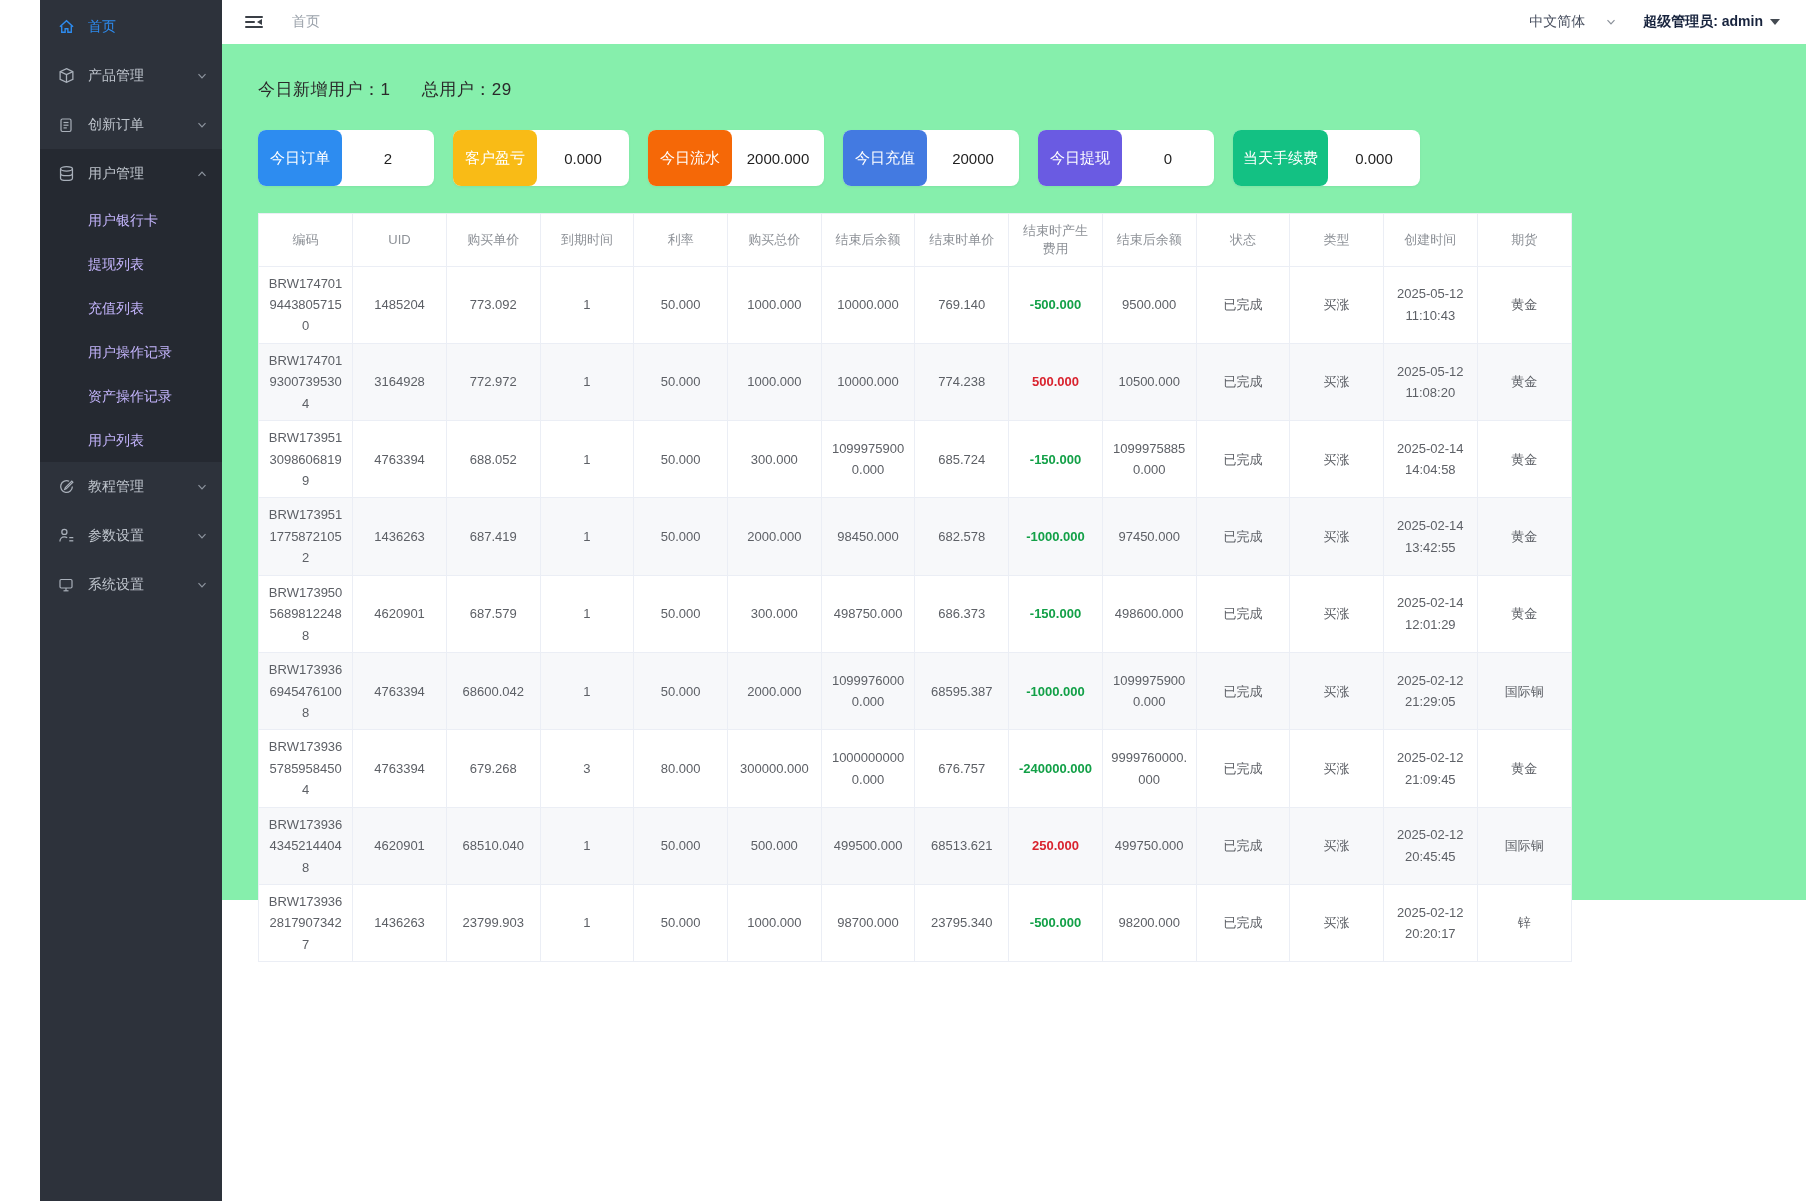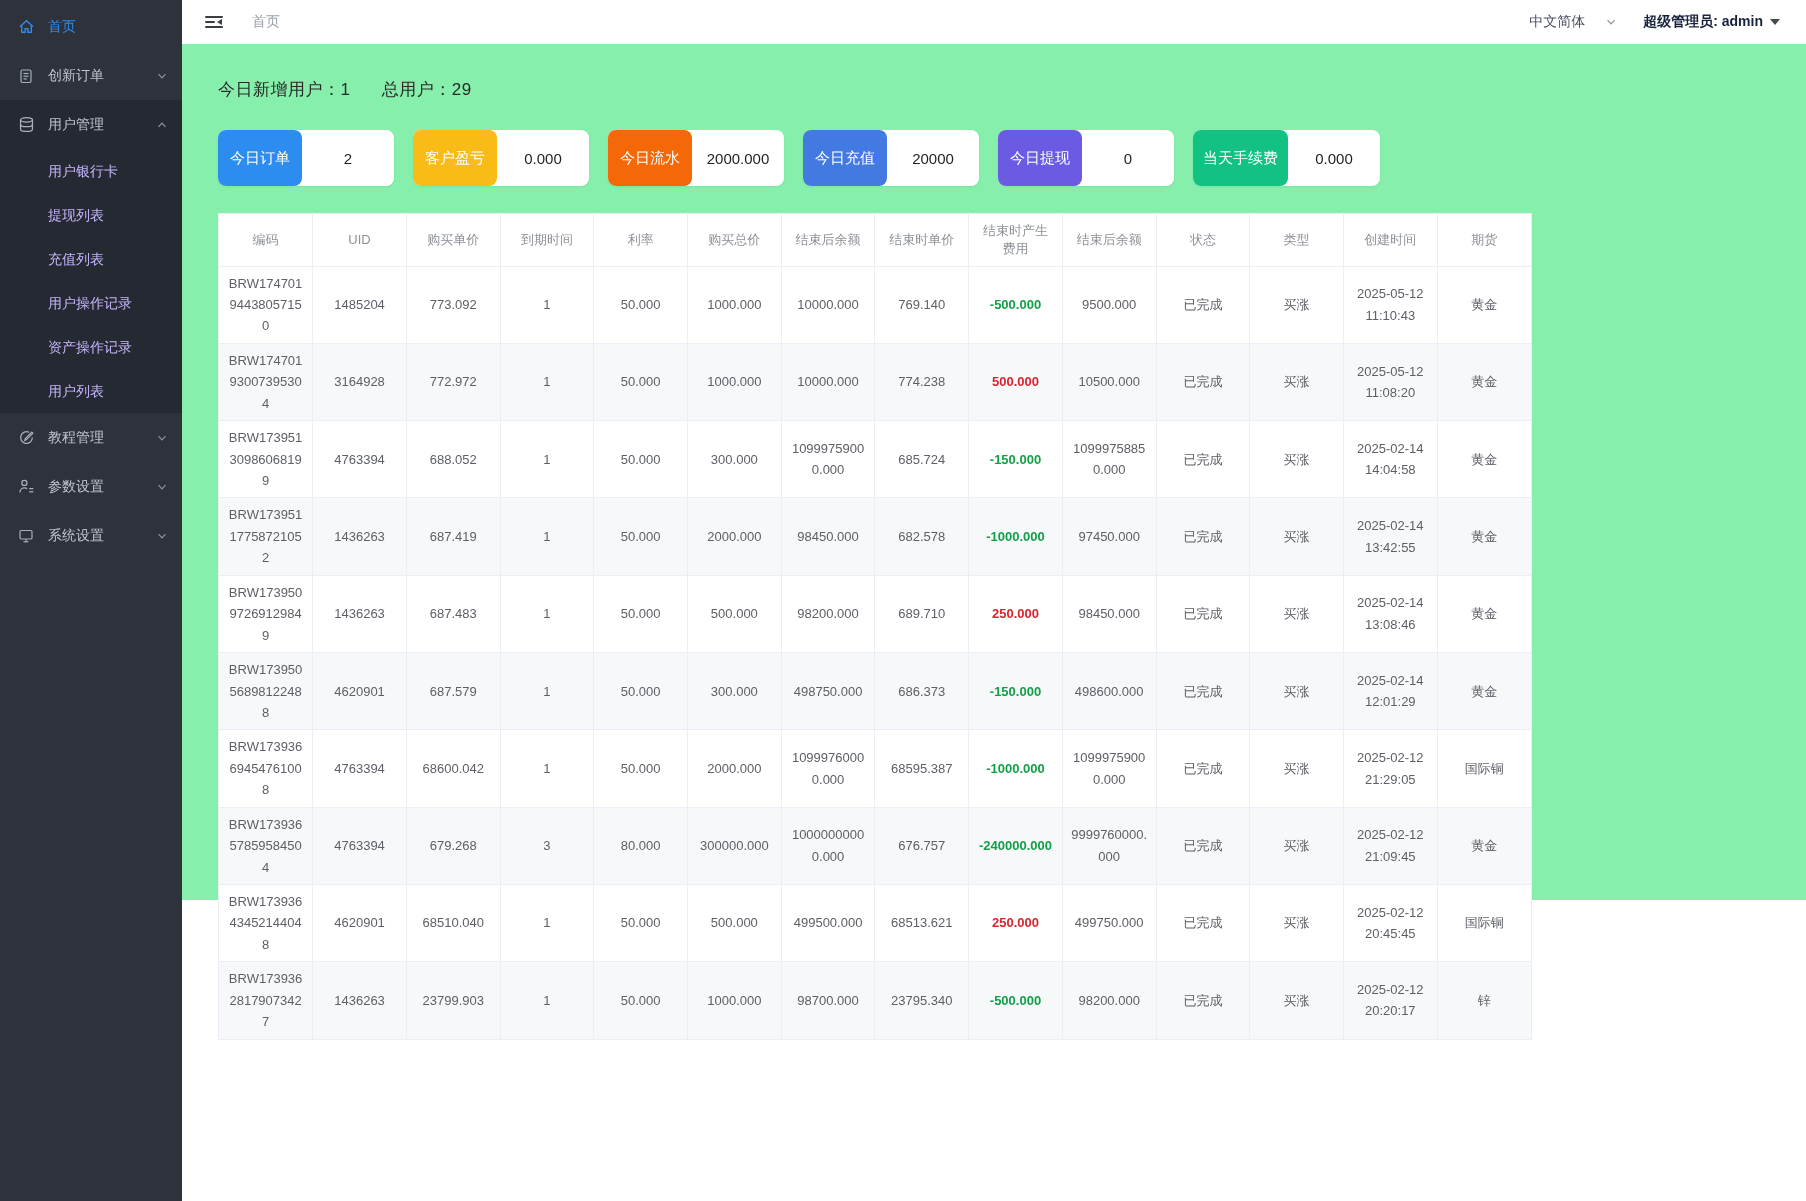--- a/index.html
+++ b/index.html
@@ -1,18 +1,18 @@
 <!DOCTYPE html>
 <html><head>
 <meta charset="utf-8">
 <style>
   * { box-sizing: border-box; margin: 0; padding: 0; }
   html,body { width:1806px; height:1201px; overflow:hidden; }
   body { font-family:"Liberation Sans","DejaVu Sans",sans-serif; background:#ffffff; }
-  .app { display:flex; width:100%; height:100%; }
+  .app { display:flex; width:100%; height:100%;padding-left:40px; }
 
   
   .sidebar { width:182px; min-width:182px; height:100%; background:#2d323b; color:#bfc5cd; padding-top:2px; }
   .side-item { height:49px; display:flex; align-items:center; padding:0 14px 0 17px; font-size:14px; cursor:pointer; }
   .side-item .icn { width:18px; height:18px; margin-right:13px; display:flex; align-items:center; justify-content:center; color:#a9b0ba; }
   .side-item .lbl { flex:0 0 auto; }
   .side-item .chev { margin-left:auto; color:#8d949e; display:flex; }
   .side-item.active { color:#2d8cf0; }
   .side-item.active .icn { color:#2d8cf0; }
   .side-group { background:rgba(0,0,0,.17); }
@@ -59,20 +59,34 @@
   <aside class="sidebar">
     <nav id="sidebar-menu">
         <div class="side-item active">
           <span class="icn">
             <svg viewBox="0 0 16 16" width="17" height="17">
               <path d="M1.8 8.3 8 2.6l6.2 5.7" fill="none" stroke="currentColor" stroke-width="1.3"></path>
               <path d="M3.5 7.4V13.4h3.2v-3.3h2.6v3.3h3.2V7.4" fill="none" stroke="currentColor" stroke-width="1.3"></path>
             </svg>
           </span>
           <span class="lbl">首页</span>
+        </div>
+        <div class="side-item">
+          <span class="icn">
+            <svg viewBox="0 0 16 16" width="17" height="17">
+              <path d="M8 1.6 14 4.4v7.2L8 14.4 2 11.6V4.4z" fill="none" stroke="currentColor" stroke-width="1.2"></path>
+              <path d="M2 4.4 8 7.2l6-2.8M8 7.2v7.2" fill="none" stroke="currentColor" stroke-width="1.2"></path>
+            </svg>
+          </span>
+          <span class="lbl">产品管理</span>
+          <span class="chev">
+            <svg viewBox="0 0 12 12" width="12" height="12">
+              <path d="M2.5 4.2 6 7.8 9.5 4.2" fill="none" stroke="currentColor" stroke-width="1.2"></path>
+            </svg>
+          </span>
         </div>
         <div class="side-item">
           <span class="icn">
             <svg viewBox="0 0 16 16" width="16" height="16">
               <rect x="3" y="2" width="10" height="12.5" rx="1.4" fill="none" stroke="currentColor" stroke-width="1.2"></rect>
               <line x1="5.5" y1="5.5" x2="10.5" y2="5.5" stroke="currentColor" stroke-width="1.2"></line>
               <line x1="5.5" y1="8.2" x2="10.5" y2="8.2" stroke="currentColor" stroke-width="1.2"></line>
               <line x1="5.5" y1="10.9" x2="8.8" y2="10.9" stroke="currentColor" stroke-width="1.2"></line>
             </svg>
           </span>
@@ -296,36 +310,20 @@
                 <td>98450.000</td>
                 <td>682.578</td>
                 <td class="fee-neg">-1000.000</td>
                 <td>97450.000</td>
                 <td>已完成</td>
                 <td>买涨</td>
                 <td>2025-02-14 13:42:55</td>
                 <td>黄金</td>
               </tr>
               <tr>
-                <td>BRW17395097269129849</td>
-                <td>1436263</td>
-                <td>687.483</td>
-                <td>1</td>
-                <td>50.000</td>
-                <td>500.000</td>
-                <td>98200.000</td>
-                <td>689.710</td>
-                <td class="fee-pos">250.000</td>
-                <td>98450.000</td>
-                <td>已完成</td>
-                <td>买涨</td>
-                <td>2025-02-14 13:08:46</td>
-                <td>黄金</td>
-              </tr>
-              <tr>
                 <td>BRW17395056898122488</td>
                 <td>4620901</td>
                 <td>687.579</td>
                 <td>1</td>
                 <td>50.000</td>
                 <td>300.000</td>
                 <td>498750.000</td>
                 <td>686.373</td>
                 <td class="fee-neg">-150.000</td>
                 <td>498600.000</td>

